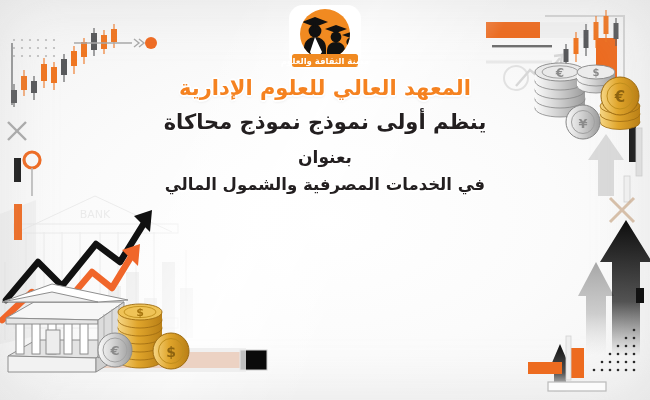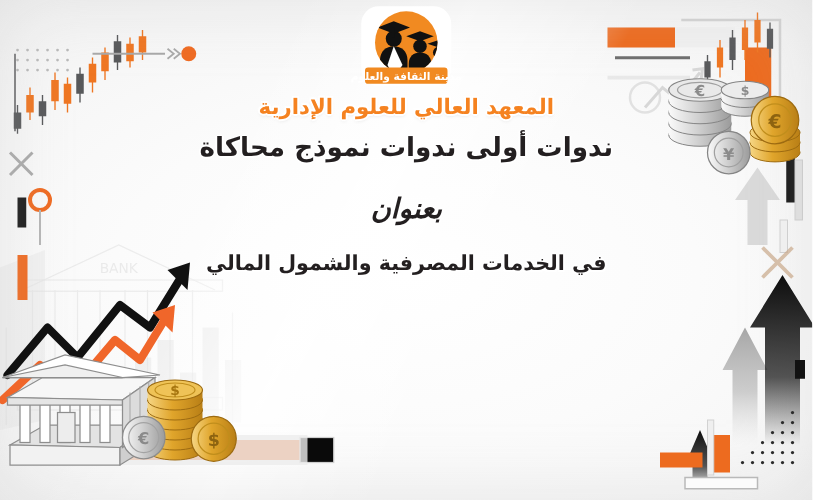--- a/index.html
+++ b/index.html
@@ -31,50 +31,49 @@
     position:absolute;left:0;right:0;top:0;z-index:8;
     display:flex;flex-direction:column;align-items:center;
     text-align:center;
   }
   .logo-wrap{margin-top:4px;width:110px;height:68px;position:relative;}
   .line{
     direction:rtl;white-space:nowrap;line-height:1;
     font-family:"DejaVu Sans","Liberation Sans",sans-serif;
   }
   .inst{
-    margin-top:6px;font-size:17px;font-weight:bold;color:#F58220;
+    margin-top:6px;font-size:21px;font-weight:bold;color:#F58220;
     text-shadow:
       1.6px 0 0 #fff,-1.6px 0 0 #fff,0 1.6px 0 #fff,0 -1.6px 0 #fff,
       1.2px 1.2px 0 #fff,-1.2px 1.2px 0 #fff,1.2px -1.2px 0 #fff,-1.2px -1.2px 0 #fff,
       0 2px 3px rgba(0,0,0,.10);
   }
   .sub1{
     margin-top:13px;font-size:21px;font-weight:bold;color:#231f20;
     text-shadow:1.4px 0 0 #fff,-1.4px 0 0 #fff,0 1.4px 0 #fff,0 -1.4px 0 #fff;
   }
   .sub2{
     margin-top:9px;font-size:21px;font-weight:bold;color:#231f20;
     text-decoration:underline;text-underline-offset:4px;text-decoration-thickness:1.5px;
     text-shadow:1.4px 0 0 #fff,-1.4px 0 0 #fff,0 1.4px 0 #fff,0 -1.4px 0 #fff;
   }
   .beonwan{
-    margin-top:28px;font-size:22px;font-weight:bold;color:#231f20;
+    margin-top:16px;font-size:17px;font-weight:bold;color:#231f20;
     text-shadow:1.6px 0 0 #fff,-1.6px 0 0 #fff,0 1.6px 0 #fff,0 -1.6px 0 #fff,
                 1.2px 1.2px 0 #fff,-1.2px 1.2px 0 #fff;
-    font-style:italic;
   }
   .title{
     margin-top:10px;font-size:31px;font-weight:bold;color:#F58220;letter-spacing:.5px;
     text-shadow:
       2px 0 0 #fff,-2px 0 0 #fff,0 2px 0 #fff,0 -2px 0 #fff,
       1.6px 1.6px 0 #fff,-1.6px 1.6px 0 #fff,1.6px -1.6px 0 #fff,-1.6px -1.6px 0 #fff,
       0 3px 4px rgba(0,0,0,.10);
   }
   .tail{
-    margin-top:24px;font-size:16.5px;font-weight:bold;color:#231f20;
+    margin-top:11px;font-size:16.5px;font-weight:bold;color:#231f20;
     text-shadow:1.6px 0 0 #fff,-1.6px 0 0 #fff,0 1.6px 0 #fff,0 -1.6px 0 #fff,
                 1.2px 1.2px 0 #fff,-1.2px 1.2px 0 #fff;
   }
 </style>
 </head>
 <body>
 
 <div id="poster">
 
   <svg class="layer" width="650" height="400" viewBox="0 0 650 400">
@@ -276,21 +275,21 @@
 
         </g>
         <path d="M45 33 L52 48 L45 58 L40 48 Z" fill="#ffffff" clip-path="url(#lgclip)"></path>
 
         <rect x="22" y="50" width="66" height="13" rx="2.5" fill="#F18A21"></rect>
         <text x="55" y="60" font-size="8.5" font-weight="bold" fill="#ffffff" text-anchor="middle" direction="rtl" font-family="DejaVu Sans, sans-serif">مدينة الثقافة والعلوم</text>
       </svg>
     </div>
 
     <div class="line inst">المعهد العالي للعلوم الإدارية</div>
-    <div class="line sub1">ندوات أولى ندوات نموذج محاكاة</div>
+    <div class="line sub1">ينظم أولى نموذج نموذج محاكاة</div>
     <div class="line beonwan">بعنوان</div>
     <div class="line tail">في الخدمات المصرفية والشمول المالي</div>
   </div>
 
   <svg class="layer above" width="650" height="400" viewBox="0 0 650 400">
     <defs>
       <linearGradient id="fFadeBlack" x1="0" y1="1" x2="0" y2="0">
         <stop offset="0" stop-color="#2a2a2a" stop-opacity="0"></stop>
         <stop offset=".4" stop-color="#1d1d1d" stop-opacity=".75"></stop>
         <stop offset="1" stop-color="#0d0d0d" stop-opacity="1"></stop>

